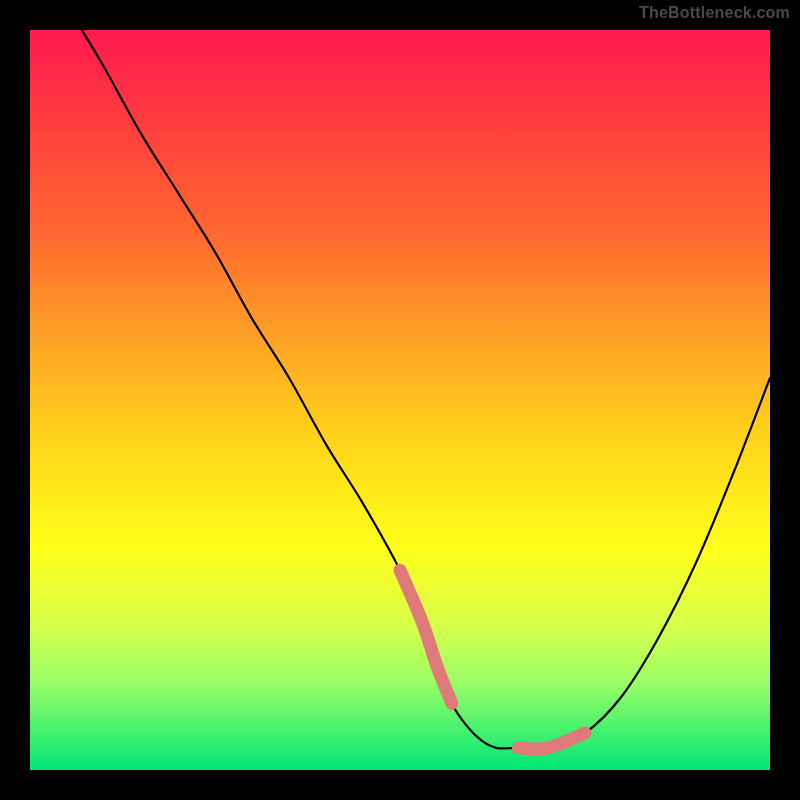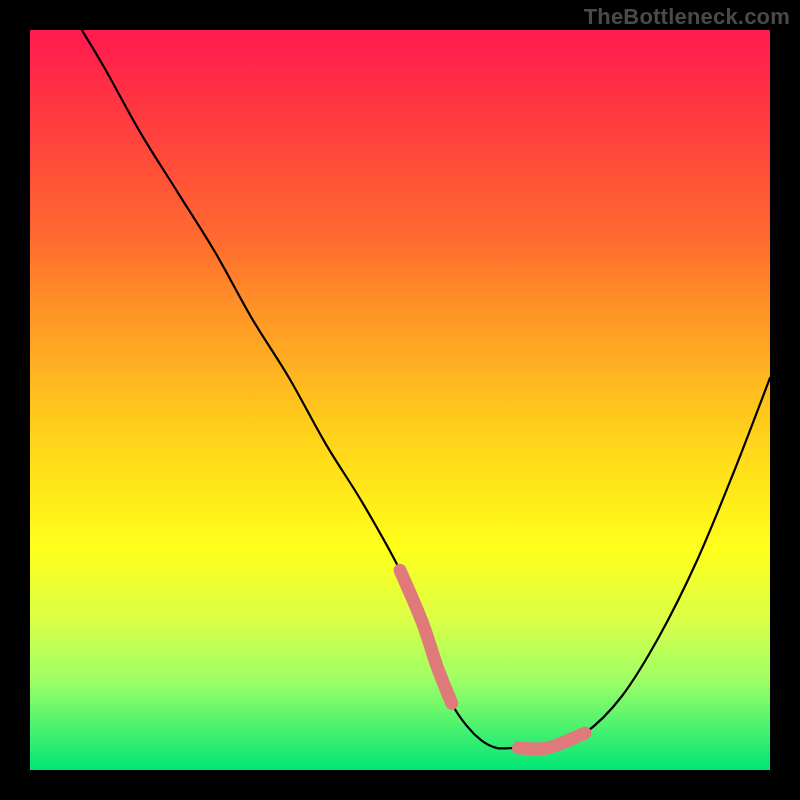--- a/index.html
+++ b/index.html
@@ -33,21 +33,21 @@
       #d9ff49 80%,
       #9cff66 88%,
       #00e676 100%
     );
   }
   .watermark {
     position: absolute;
     top: 4px;
     right: 10px;
     color: #4a4a4a;
-    font-size: 22px;
+    font-size: 16px;
     font-weight: 600;
     letter-spacing: 0.2px;
     user-select: none;
   }
   svg.curve {
     position: absolute;
     left: 0;
     top: 0;
     width: 740px;
     height: 740px;

